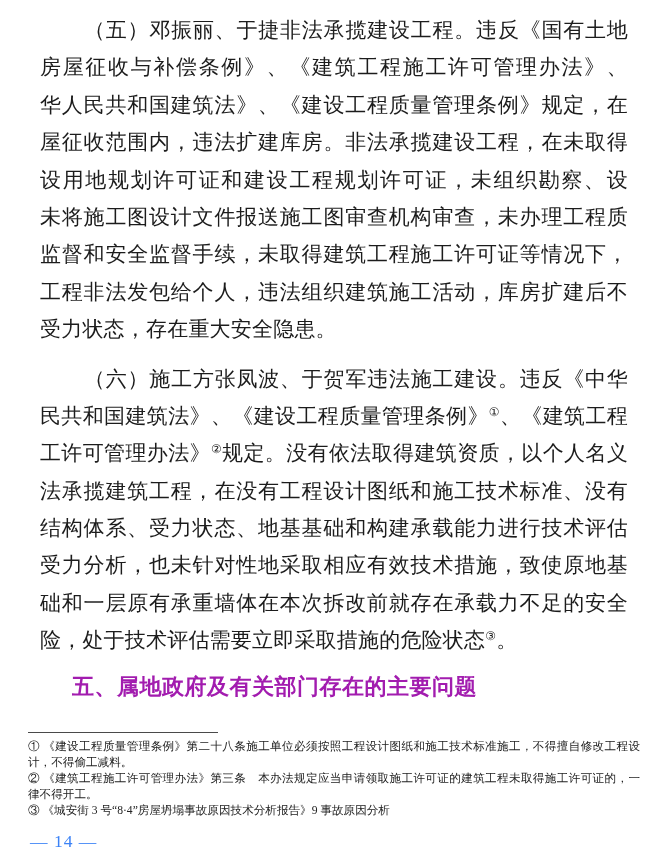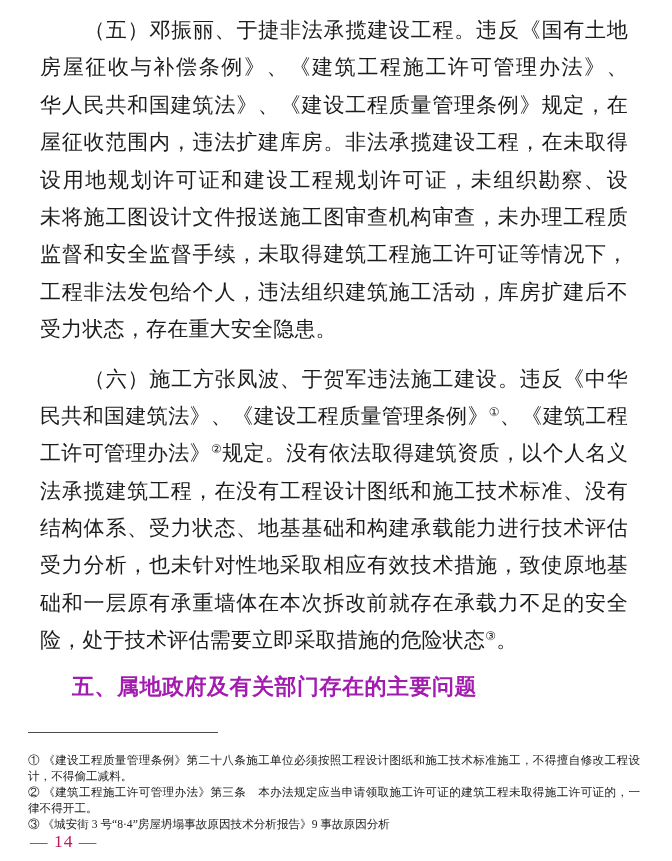--- a/index.html
+++ b/index.html
@@ -45,39 +45,39 @@
     color: #a21caf;
     text-indent: 44px;
     letter-spacing: 0.5px;
   }
   .fn-separator {
     margin-top: 28px;
     width: 190px;
     height: 0;
     border-top: 1.6px solid #4a4a4a;
   }
-  .footnotes { margin-top: 20px; }
+  .footnotes { margin-top: 6px; }
   .fn-line {
     font-size: 11.6px;
     line-height: 16.2px;
     height: 16.2px;
     text-align: justify;
     text-align-last: justify;
     text-justify: inter-character;
     overflow: hidden;
     color: #222222;
   }
   .fn-line.last { text-align-last: left; }
   .page-number {
     position: absolute;
     left: 30px;
     top: 831px;
     font-size: 17.5px;
     letter-spacing: 1px;
-    color: #be185d;
+    color: #3b82f6;
     font-family: "Liberation Serif", "DejaVu Serif", serif;
   }
 </style>
 </head>
 <body>
 
 <div class="page">
   <div class="content">
     <div class="body-text" id="paragraphs">
         <div class="para">

